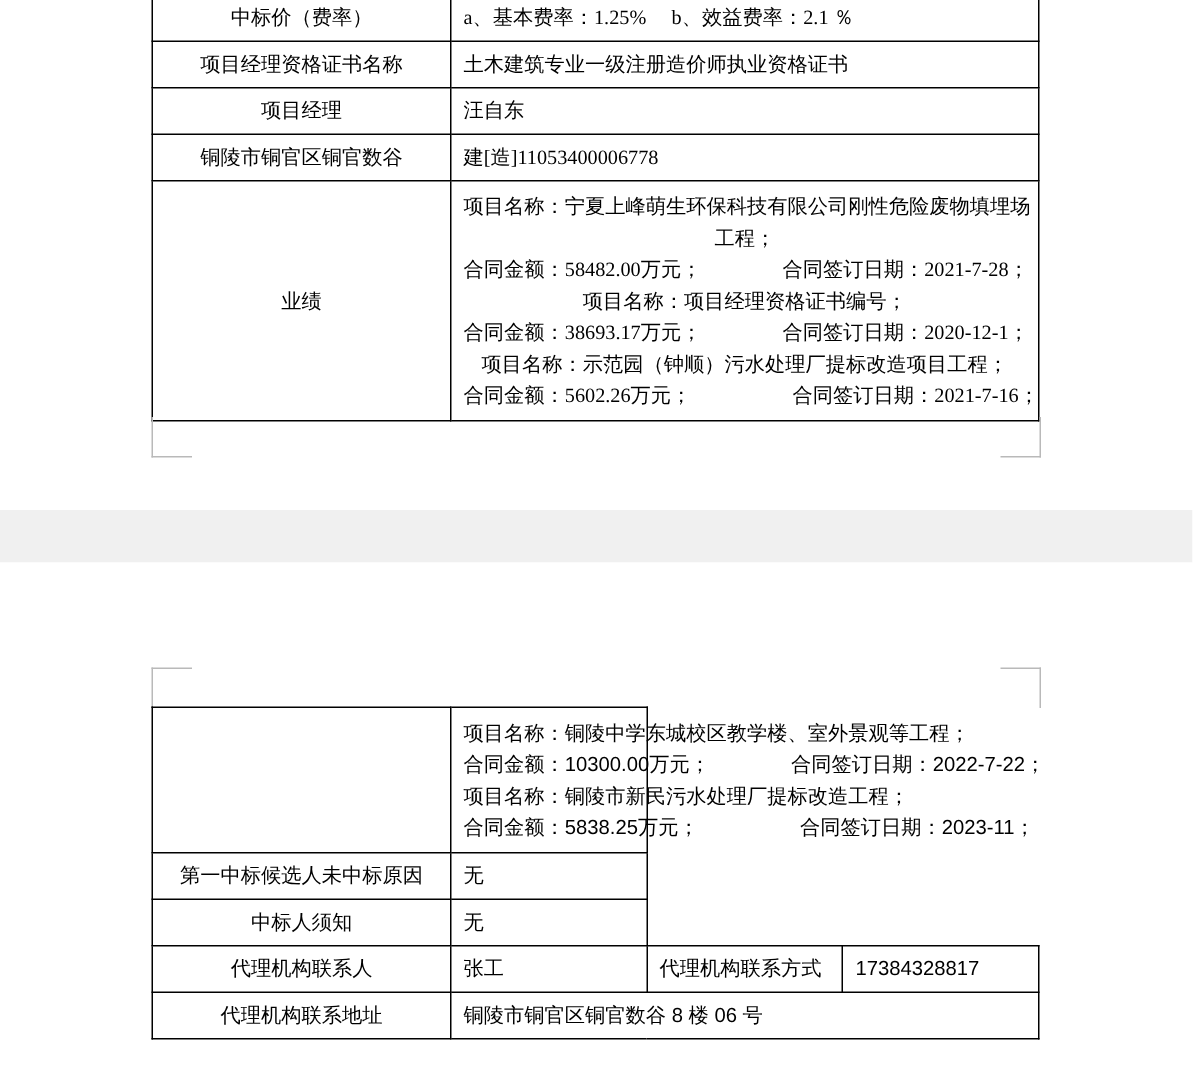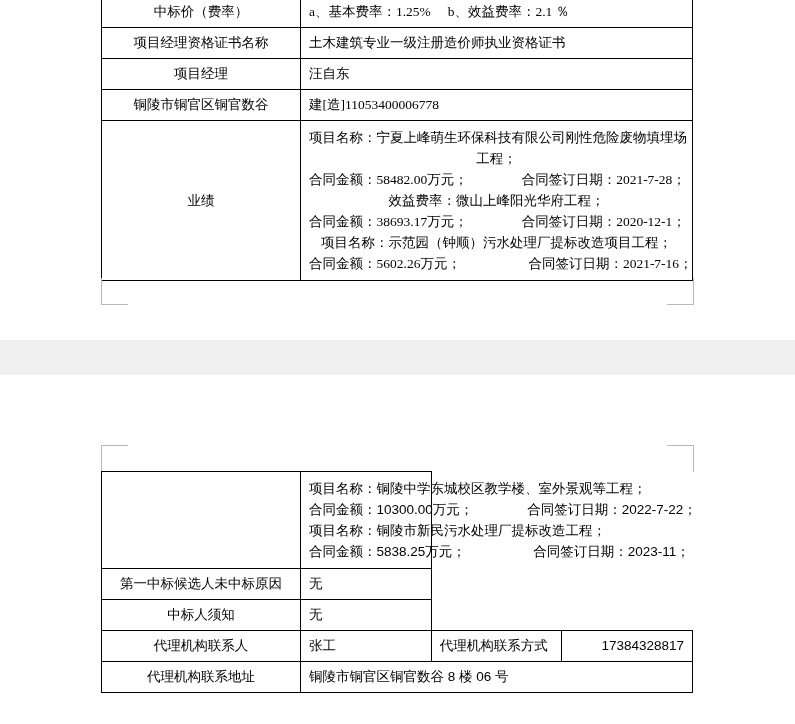--- a/index.html
+++ b/index.html
@@ -66,21 +66,21 @@
   .crop.tl { border-left: 1px solid #b9b9b9; border-top: 1px solid #b9b9b9; }
   .crop.tr { border-right: 1px solid #b9b9b9; border-top: 1px solid #b9b9b9; }
   .crop.bl { border-left: 1px solid #b9b9b9; border-bottom: 1px solid #b9b9b9; }
   .crop.br { border-right: 1px solid #b9b9b9; border-bottom: 1px solid #b9b9b9; }
   td.mid-label {
     width: 150px;
     white-space: nowrap;
   }
   td.mid-value {
     width: 120px;
-    text-align: right;
+    text-align: left;
     white-space: nowrap;
   }
 </style>
 </head>
 <body>
 
 <div class="page" style="top:0; height:251px;font-family:Liberation Serif, serif;">
   <div style="position:absolute; left:101px; top:-4px;">
     <table class="doc-table">
       <tbody>
@@ -99,21 +99,21 @@
         <tr>
           <td class="label">铜陵市铜官区铜官数谷</td>
           <td class="value">建[造]11053400006778</td>
         </tr>
         <tr>
           <td class="label">业绩</td>
           <td class="value-multiline">
             <div class="line">项目名称：宁夏上峰萌生环保科技有限公司刚性危险废物填埋场</div>
             <div class="line">工程；</div>
             <div class="line">合同金额：58482.00万元；　　　　合同签订日期：2021-7-28；</div>
-            <div class="line">效益费率：微山上峰阳光华府工程；</div>
+            <div class="line">项目名称：项目经理资格证书编号；</div>
             <div class="line">合同金额：38693.17万元；　　　　合同签订日期：2020-12-1；</div>
             <div class="line">项目名称：示范园（钟顺）污水处理厂提标改造项目工程；</div>
             <div class="line">合同金额：5602.26万元；　　　　　合同签订日期：2021-7-16；</div>
           </td>
         </tr>
       </tbody>
     </table>
   </div>
 
   <div class="crop bl" style="left:101px; top:278px;"></div>

